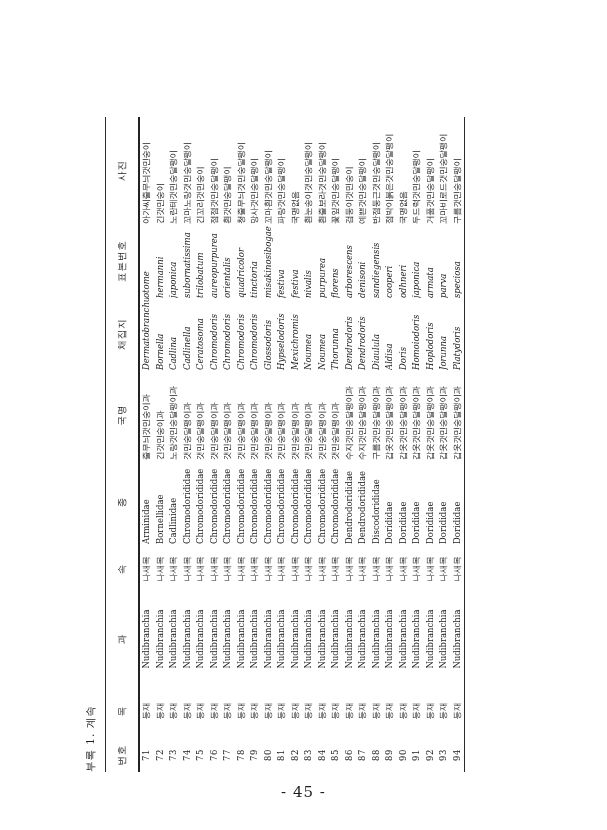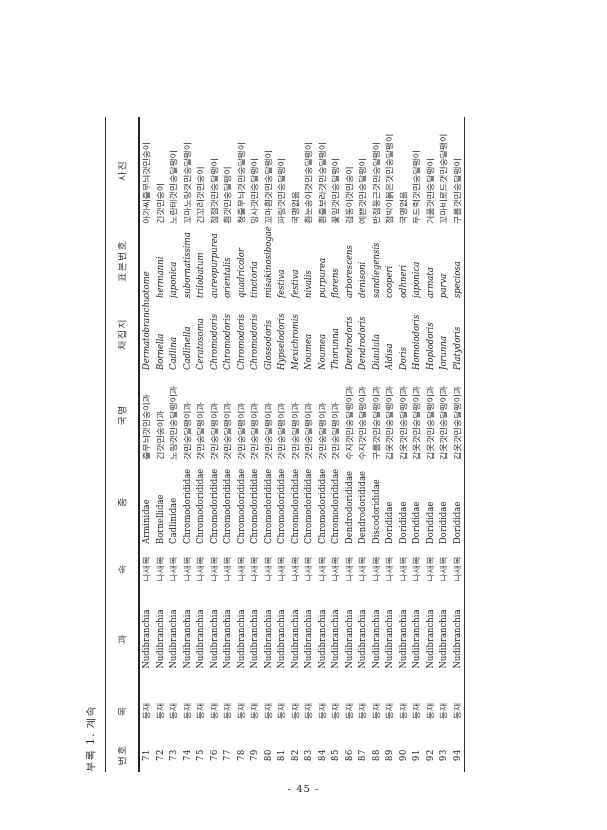--- a/index.html
+++ b/index.html
@@ -41,21 +41,21 @@
   }
   td.c0,td.c1,td.c2,td.c3{text-align:center;}
   td.c4,td.c5,td.c6,td.c7,td.c8{text-align:left; padding-left:4px;}
   td.c0{font-size:8px; letter-spacing:.5px;}
   td.c2{font-size:8px;}
   td.c4{font-size:8px;}
   td.c6,td.c7{font-style:italic; font-size:8px;}
   td.c5,td.c8{letter-spacing:-0.3px;}
   .page-footer{
     position:absolute; left:0; right:0; top:783px;
-    text-align:center; font-size:10px; letter-spacing:1px;
+    text-align:center; font-size:15px; letter-spacing:1px;
   }
 </style>
 </head>
 <body>
 
 <div class="rotated-block">
   <div class="doc-title">부록 1. 계속</div>
 
   <table class="species">
     <colgroup>

